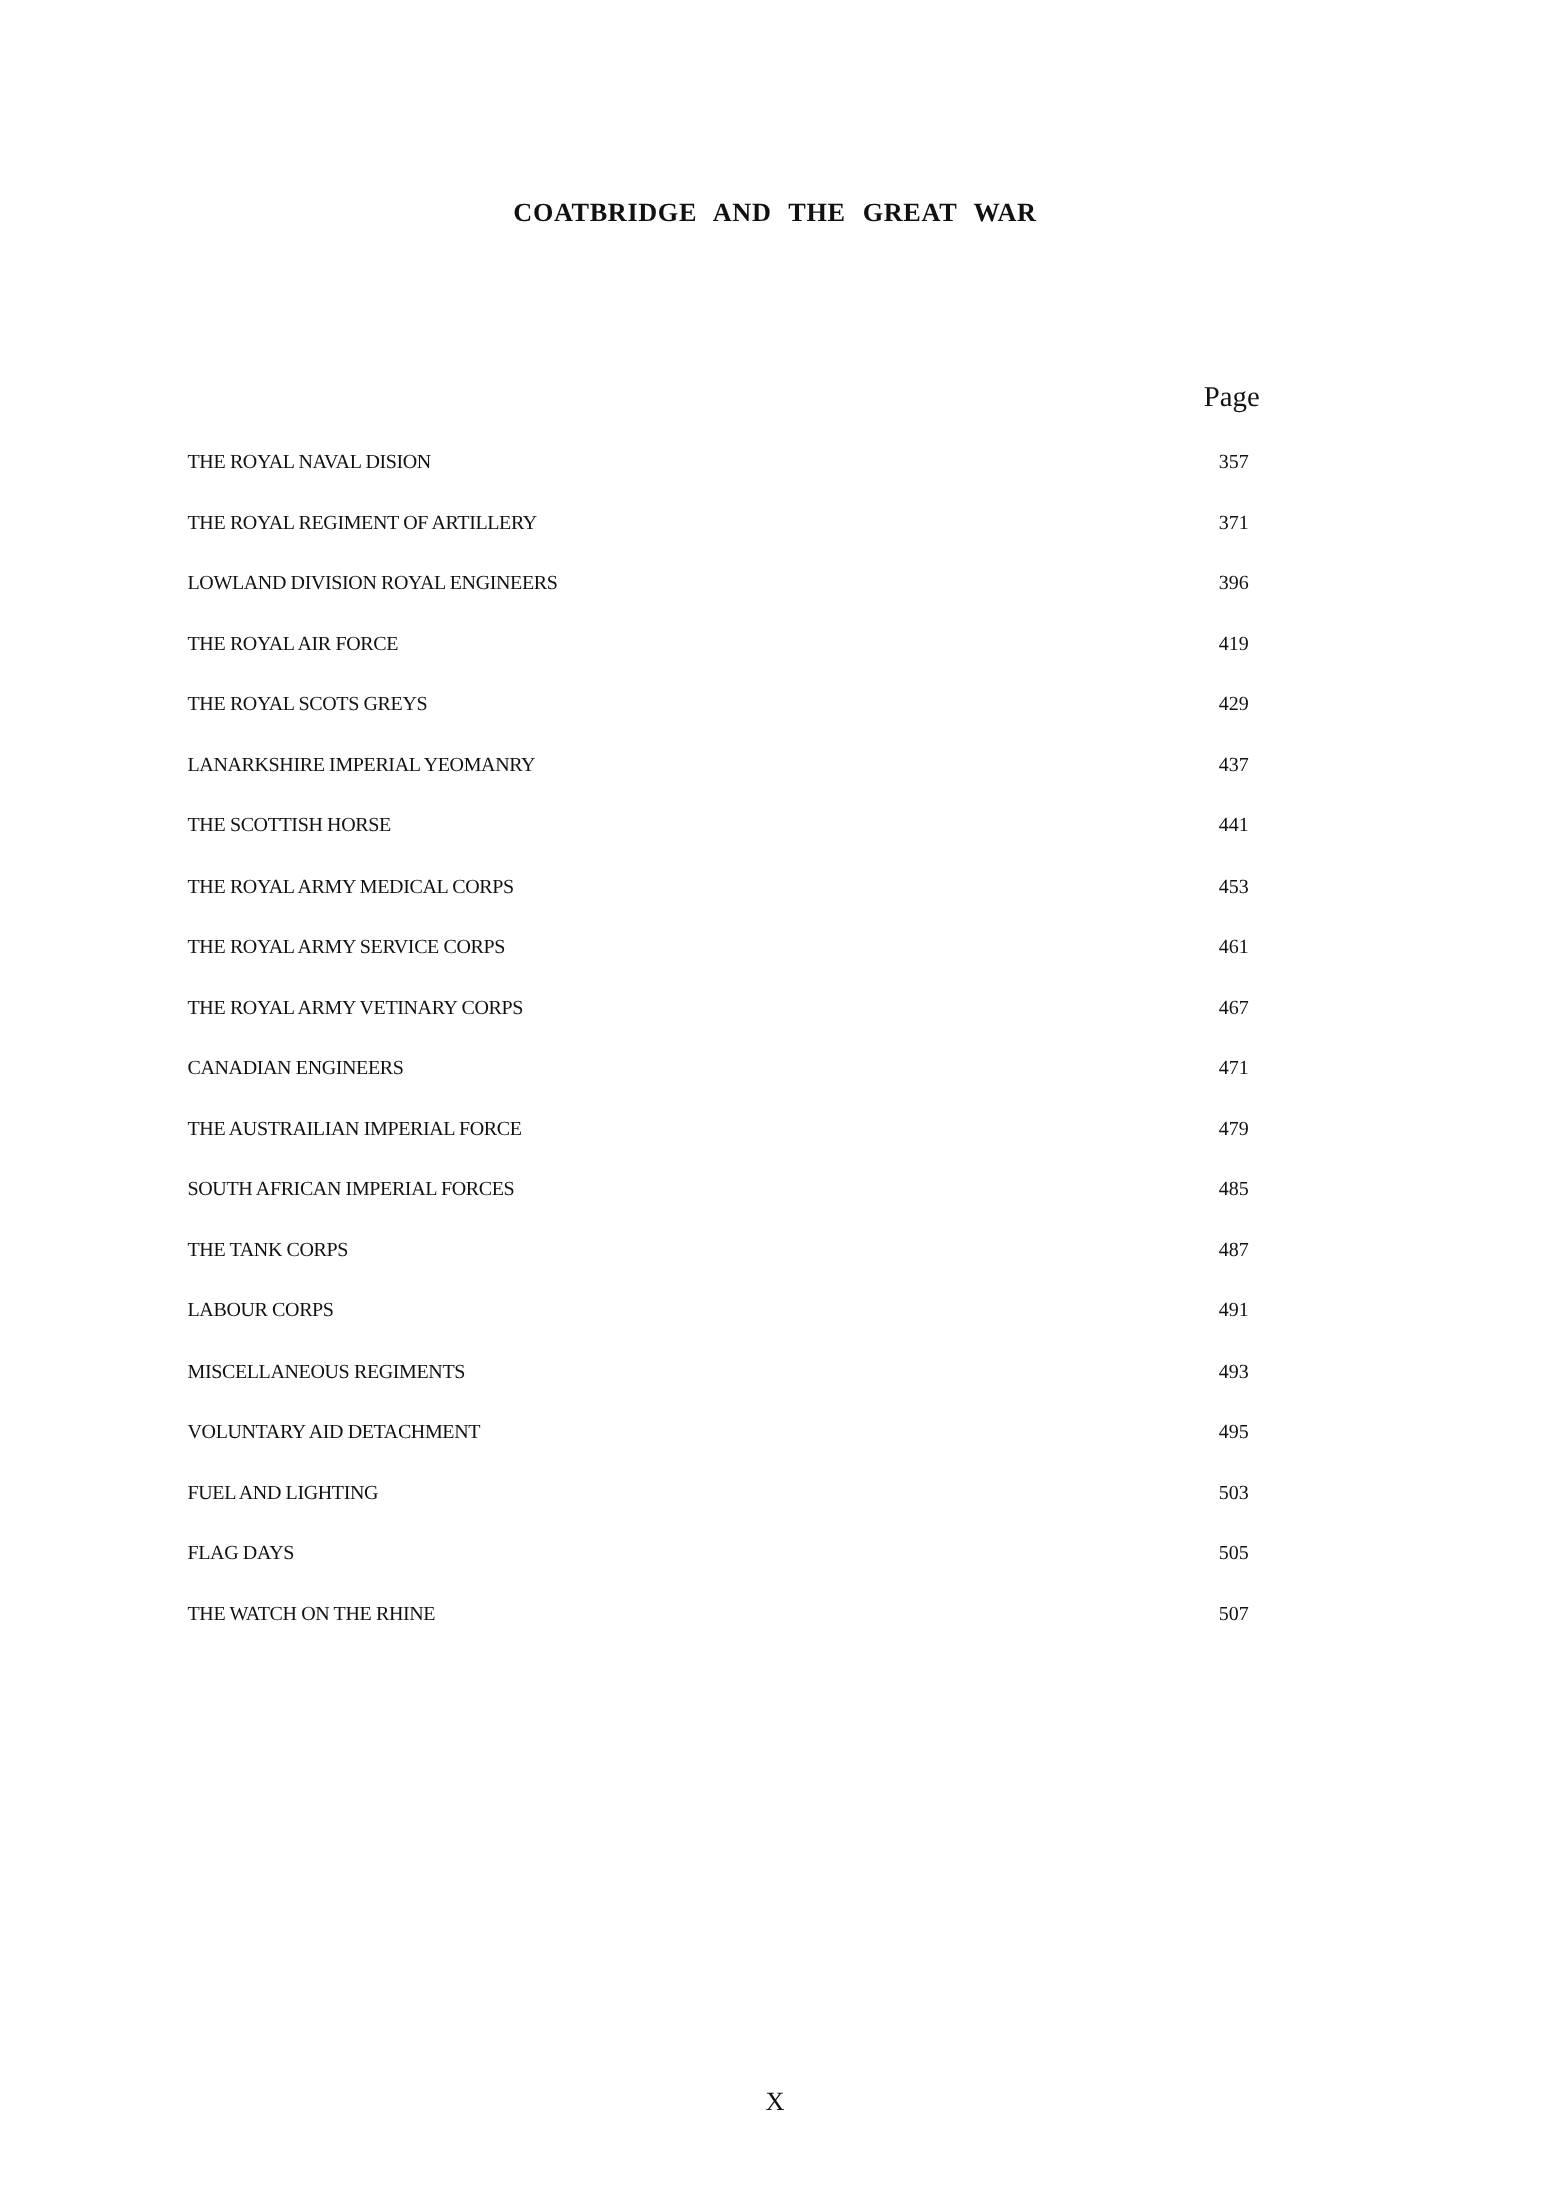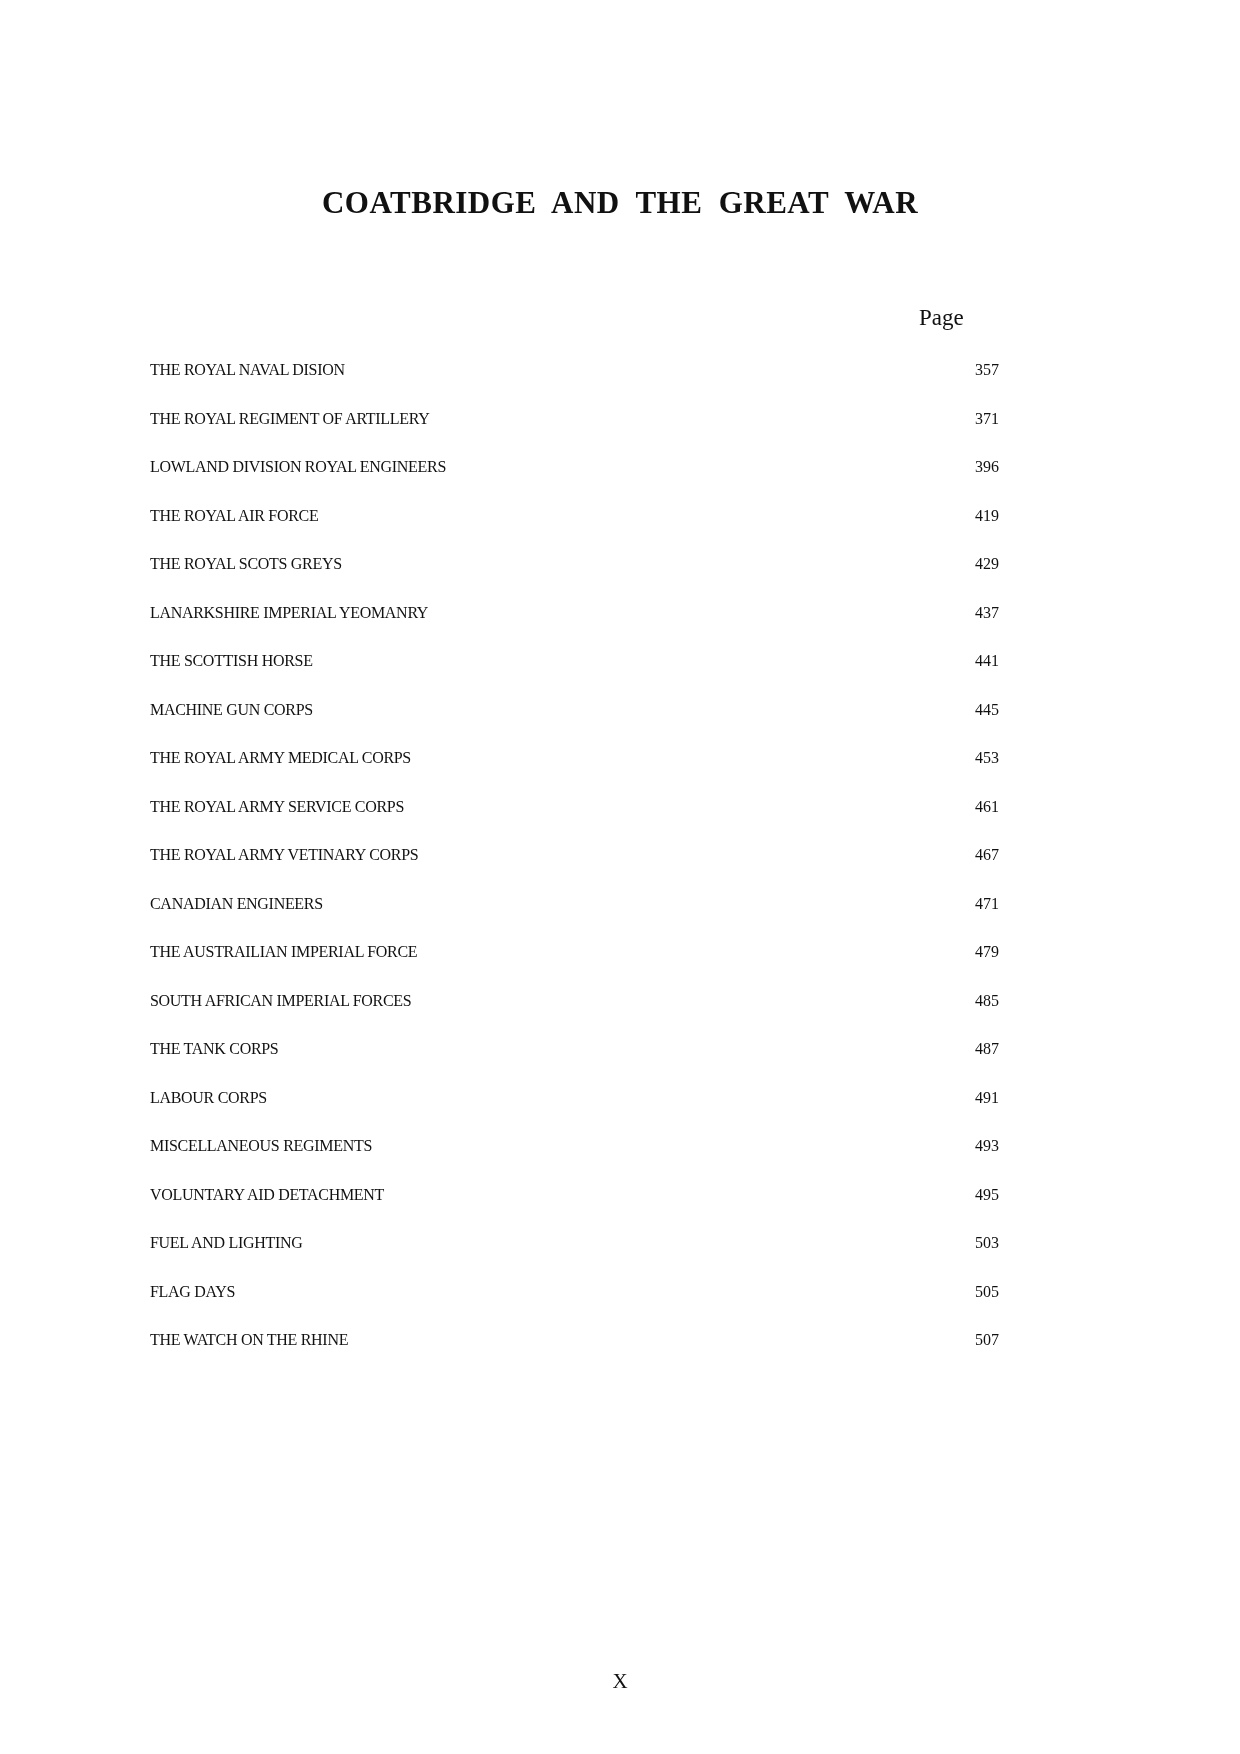--- a/index.html
+++ b/index.html
@@ -1,20 +1,20 @@
 <!DOCTYPE html>
 <html><head>
 <meta charset="utf-8">
 <style>
   html, body { margin: 0; padding: 0; background: #ffffff; }
   body { width: 1240px; height: 1754px; position: relative; overflow: hidden;
          font-family: "Liberation Serif", "DejaVu Serif", serif; color: #111; }
   .title { position: absolute; left: 0; width: 1240px; top: 150px; text-align: center;
-           font-weight: bold; font-size: 31px; letter-spacing: 0.5px; word-spacing: 8px; line-height: 40px; margin-top: 33px; }
-  .page-head { position: absolute; left: 919px; top: 303px; font-size: 23px; line-height: 30px; }
+           font-weight: bold; font-size: 21px; letter-spacing: 0.5px; word-spacing: 8px; line-height: 40px; }
+  .page-head { position: absolute; left: 963px; top: 303px; font-size: 23px; line-height: 30px; }
   .toc { position: absolute; left: 150px; top: 358px; width: 860px; margin: 0; padding: 0; list-style: none; }
   .row { position: relative; height: 48.5px; font-size: 16px; line-height: 24px; }
   .row .label { position: absolute; left: 0; top: 0; white-space: nowrap; letter-spacing: -0.3px; }
   .row .num { position: absolute; left: 825px; top: 0; }
   .folio { position: absolute; left: 0; width: 1240px; top: 1668px; text-align: center; font-size: 21px; line-height: 26px; }
 </style>
 </head>
 <body>
 
 <div class="title">COATBRIDGE AND THE GREAT WAR</div>
@@ -41,24 +41,20 @@
       <span class="label">THE ROYAL SCOTS GREYS</span>
       <span class="num">429</span>
     </li>
   <li class="row">
       <span class="label">LANARKSHIRE IMPERIAL YEOMANRY</span>
       <span class="num">437</span>
     </li>
   <li class="row">
       <span class="label">THE SCOTTISH HORSE</span>
       <span class="num">441</span>
-    </li>
-  <li class="row">
-      <span class="label">MACHINE GUN CORPS</span>
-      <span class="num">445</span>
     </li>
   <li class="row">
       <span class="label">THE ROYAL ARMY MEDICAL CORPS</span>
       <span class="num">453</span>
     </li>
   <li class="row">
       <span class="label">THE ROYAL ARMY SERVICE CORPS</span>
       <span class="num">461</span>
     </li>
   <li class="row">

